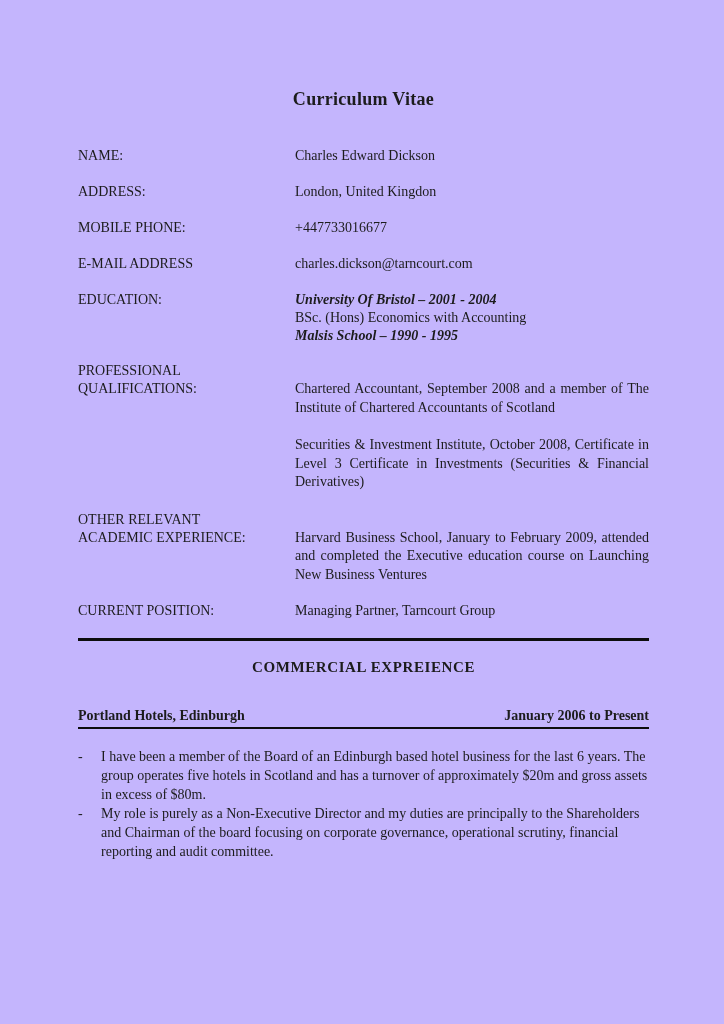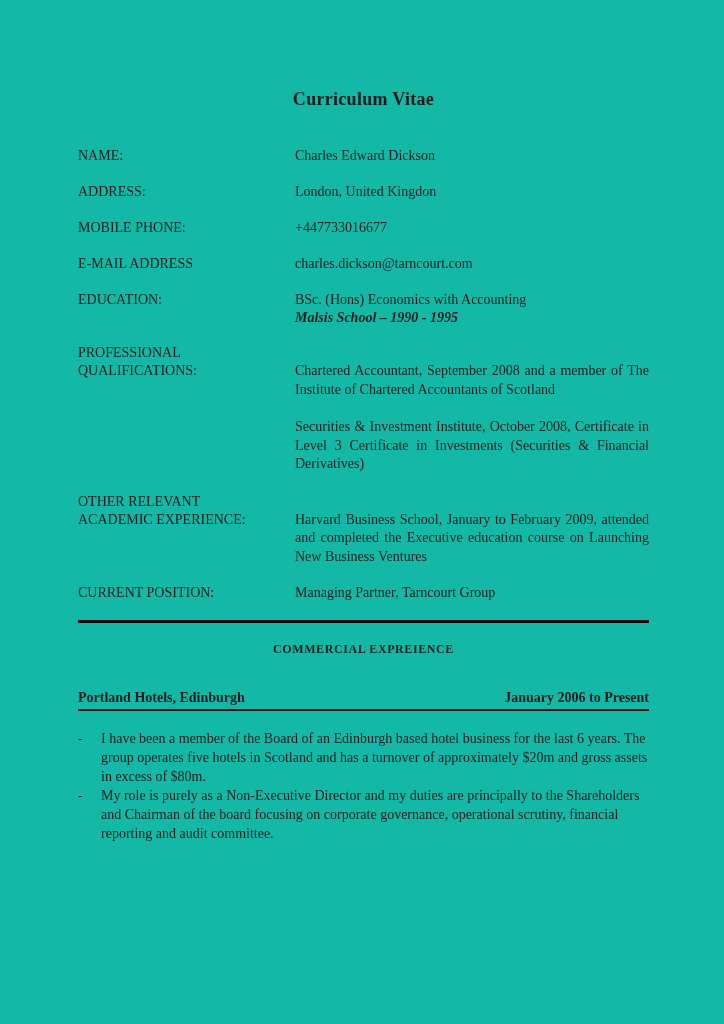--- a/index.html
+++ b/index.html
@@ -5,21 +5,21 @@
   html, body {
     margin: 0;
     padding: 0;
     background: #9a9a9a;
   }
   .page {
     position: relative;
     width: 724px;
     height: 1024px;
     margin: 0 auto;
-    background: #14b8a6;
+    background: #c4b5fd;
     color: #1c1c1c;
     font-family: "Liberation Serif", "DejaVu Serif", serif;
     font-size: 14px;
     line-height: 18px;
     box-sizing: border-box;
     padding: 88px 75px 0 78px;
     overflow: hidden;
   }
   .doc-title {
     text-align: center;
@@ -54,21 +54,21 @@
   .block-gap { margin-bottom: 19px; }
   .divider {
     height: 3px;
     background: #0d0d0d;
     border: none;
     margin: 16px 0 16px 0;
   }
   .section-heading {
     text-align: center;
     font-weight: bold;
-    font-size: 12px;
+    font-size: 15px;
     line-height: 20px;
     letter-spacing: 0.6px;
     margin: 0 0 30px 0;
   }
   .employment-header {
     display: flex;
     justify-content: space-between;
     align-items: flex-start;
     font-weight: bold;
     border-bottom: 2px solid #0d0d0d;
@@ -110,20 +110,21 @@
   </div>
 
   <div class="row">
     <div class="row-label">E-MAIL ADDRESS</div>
     <div class="row-value">charles.dickson@tarncourt.com</div>
   </div>
 
   <div class="row edu-block" style="margin-bottom:17px;">
     <div class="row-label">EDUCATION:</div>
     <div class="row-value">
+      <div class="bold-italic">University Of Bristol – 2001 - 2004</div>
       <div>BSc. (Hons) Economics with Accounting</div>
       <div class="bold-italic">Malsis School – 1990 - 1995</div>
     </div>
   </div>
 
   <div class="row block-gap">
     <div class="row-label label-two-line">
       <div>PROFESSIONAL</div>
       <div>QUALIFICATIONS:</div>
     </div>

